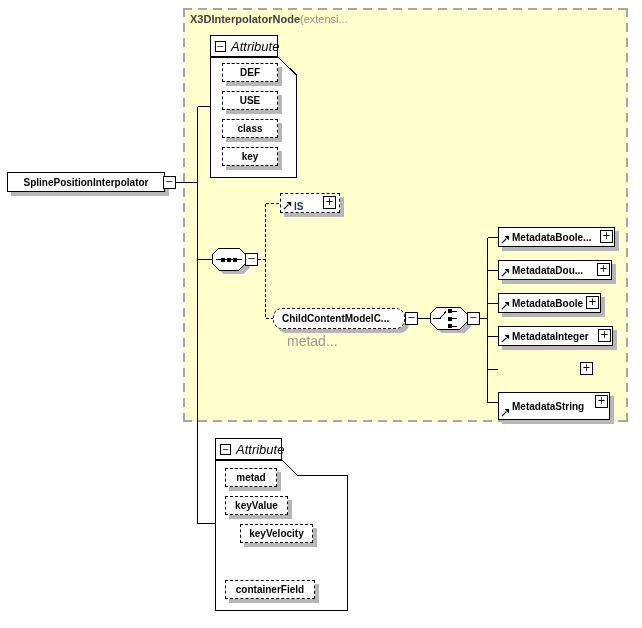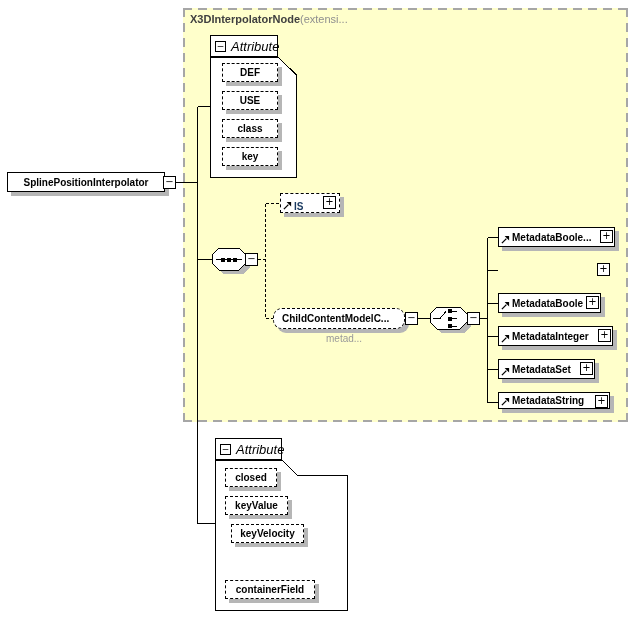--- a/index.html
+++ b/index.html
@@ -27,21 +27,21 @@
   
   .exp{position:absolute;width:13px;height:13px;box-sizing:border-box;border:1px solid #000;
        background:#fff;font-size:10px;line-height:10px;text-align:center;color:#000;
        font-family:"DejaVu Sans",sans-serif;}
   .exp.sm{width:11px;height:11px;font-size:9px;line-height:8px;}
   
   .tab{position:absolute;background:#fff;border:1px solid #000;box-sizing:border-box;
        display:flex;align-items:center;gap:5px;padding-left:4px;}
   .tab .exp{position:relative;flex:0 0 auto;}
   .attr-label{font-size:13px;font-style:italic;color:#000;white-space:nowrap;}
-  .note{position:absolute;font-size:10px;color:#9a9a9a;white-space:nowrap;margin-left:39px;}
+  .note{position:absolute;font-size:14px;color:#9a9a9a;white-space:nowrap;}
 </style>
 </head>
 <body>
 
 <div class="canvas">
 
   <div class="ybox"></div>
   <div class="ydash h" style="left:183px;top:8px;width:445px;"></div>
   <div class="ydash h" style="left:183px;top:420px;width:445px;"></div>
   <div class="ydash v" style="left:183px;top:8px;height:414px;"></div>
@@ -148,68 +148,68 @@
 
   <div class="ebox refpad" style="left:498px;top:227px;width:117px;height:20px;">
     <svg class="arrow" viewBox="0 0 10 10">
       <line x1="1" y1="9" x2="6" y2="4" stroke="#000" stroke-width="1.4"></line>
         <polygon points="4,1 9,1 9,6" fill="#000"></polygon>
     </svg>
     <span class="lbl">MetadataBoole...</span>
   </div>
   <div class="exp" style="left:600px;top:230px;">+</div>
 
+  <div class="ebox refpad" style="left:498px;top:260px;width:114px;height:20px;">
+    <svg class="arrow" viewBox="0 0 10 10">
+      <line x1="1" y1="9" x2="6" y2="4" stroke="#000" stroke-width="1.4"></line>
+        <polygon points="4,1 9,1 9,6" fill="#000"></polygon>
+    </svg>
+    <span class="lbl">MetadataDou...</span>
+  </div>
   <div class="exp" style="left:597px;top:263px;">+</div>
 
   <div class="ebox refpad" style="left:498px;top:293px;width:103px;height:20px;">
     <svg class="arrow" viewBox="0 0 10 10">
       <line x1="1" y1="9" x2="6" y2="4" stroke="#000" stroke-width="1.4"></line>
         <polygon points="4,1 9,1 9,6" fill="#000"></polygon>
     </svg>
     <span class="lbl">MetadataBoole</span>
   </div>
   <div class="exp" style="left:586px;top:296px;">+</div>
 
   <div class="ebox refpad" style="left:498px;top:326px;width:115px;height:20px;">
     <svg class="arrow" viewBox="0 0 10 10">
       <line x1="1" y1="9" x2="6" y2="4" stroke="#000" stroke-width="1.4"></line>
         <polygon points="4,1 9,1 9,6" fill="#000"></polygon>
     </svg>
     <span class="lbl">MetadataInteger</span>
   </div>
   <div class="exp" style="left:598px;top:329px;">+</div>
 
-  <div class="ebox refpad" style="left:498px;top:359px;width:97px;height:20px;">
-    <svg class="arrow" viewBox="0 0 10 10">
-      <line x1="1" y1="9" x2="6" y2="4" stroke="#000" stroke-width="1.4"></line>
-        <polygon points="4,1 9,1 9,6" fill="#000"></polygon>
-    </svg>
-    <span class="lbl">MetadataSet</span>
-  </div>
   <div class="exp" style="left:580px;top:362px;">+</div>
 
-  <div class="ebox refpad" style="left:498px;top:392px;width:112px;height:17px;">
+  <div class="ebox refpad" style="left:498px;top:392px;width:112px;height:28px;">
     <svg class="arrow" viewBox="0 0 10 10">
       <line x1="1" y1="9" x2="6" y2="4" stroke="#000" stroke-width="1.4"></line>
         <polygon points="4,1 9,1 9,6" fill="#000"></polygon>
     </svg>
     <span class="lbl">MetadataString</span>
   </div>
   <div class="exp" style="left:595px;top:395px;">+</div>
 
   <div class="tab" style="left:215px;top:438px;width:67px;height:22px;">
     <div class="exp sm">−</div>
     <span class="attr-label">Attribute</span>
   </div>
   <div class="ebox dashed center" style="left:225px;top:468px;width:52px;height:19px;">
-    <span class="lbl">closed</span>
+    <span class="lbl">metad</span>
   </div>
   <div class="ebox dashed center" style="left:225px;top:496px;width:63px;height:19px;">
     <span class="lbl">keyValue</span>
   </div>
-  <div class="ebox dashed center" style="left:231px;top:524px;width:73px;height:19px;">
+  <div class="ebox dashed center" style="left:240px;top:524px;width:73px;height:19px;">
     <span class="lbl">keyVelocity</span>
   </div>
   <div class="ebox dashed center" style="left:225px;top:580px;width:90px;height:19px;">
     <span class="lbl">containerField</span>
   </div>
 
 </div>
 
 </body></html>

